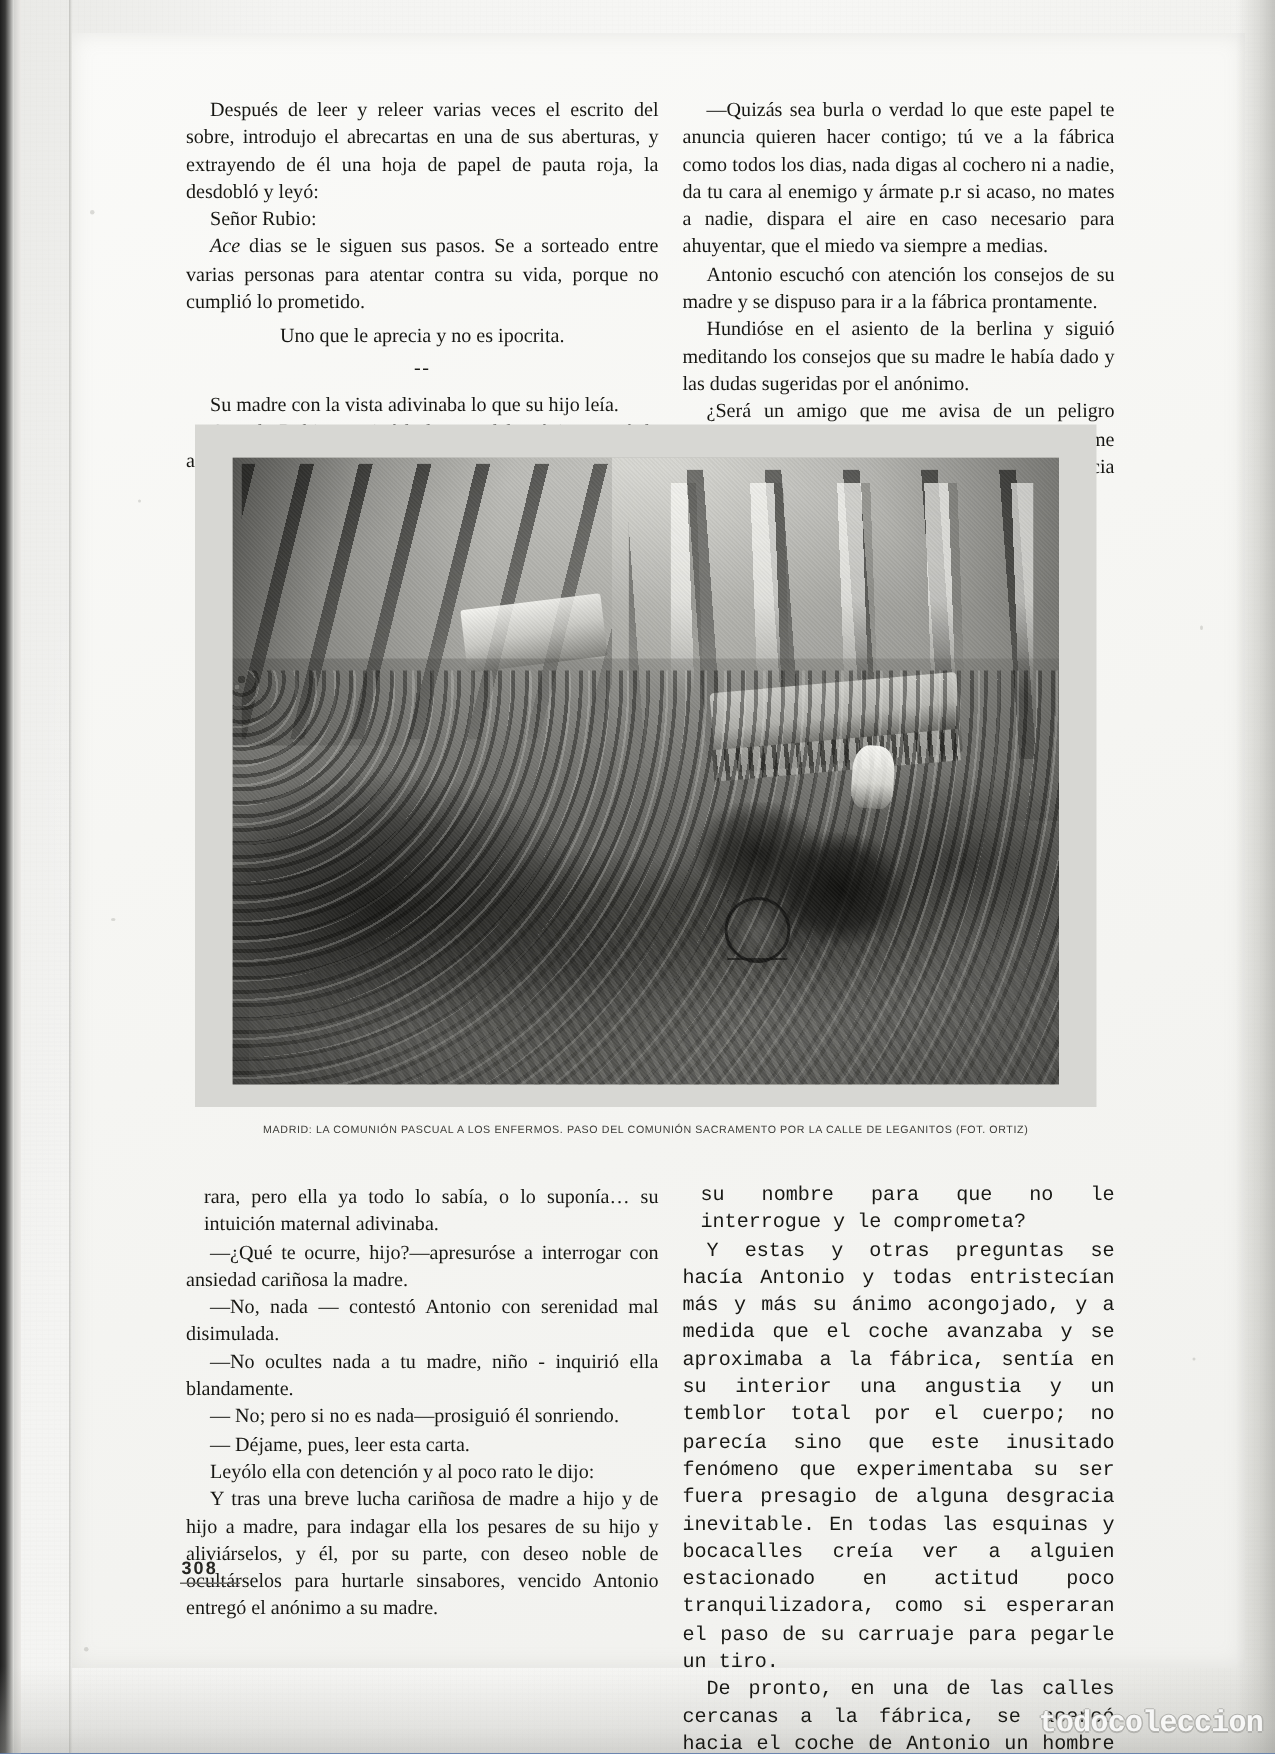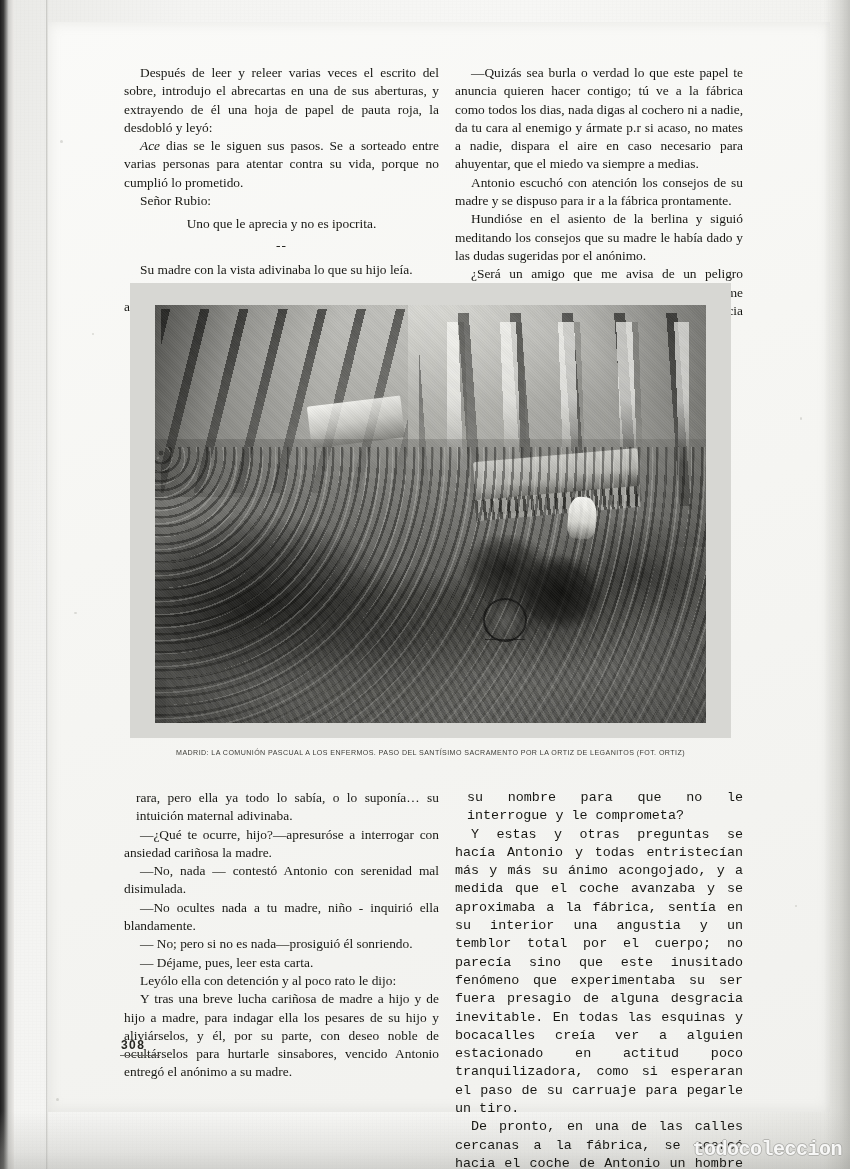--- a/index.html
+++ b/index.html
@@ -345,22 +345,22 @@
 
   <div class="speck" style="left:60px;  top:140px;  width:3px; height:3px;"></div>
   <div class="speck" style="left:92px;  top:333px;  width:2px; height:2px;"></div>
   <div class="speck" style="left:74px;  top:612px;  width:3px; height:2px;"></div>
   <div class="speck" style="left:800px; top:417px;  width:2px; height:3px;"></div>
   <div class="speck" style="left:56px;  top:1098px; width:3px; height:3px;"></div>
   <div class="speck" style="left:795px; top:905px;  width:2px; height:2px;"></div>
 
   <div class="col" id="col-top-left">
     <p class="ind">Después de leer y releer varias veces el escrito del sobre, introdujo el abrecartas en una de sus aberturas, y extrayendo de él una hoja de papel de pauta roja, la desdobló y leyó:</p>
+    <p class="ind">Señor Rubio:</p>
     <p class="ind"><span class="it">Ace</span><span> dias se le siguen sus pasos. Se a sorteado entre varias personas para atentar contra su vida, porque no cumplió lo prometido.</span></p>
-    <p class="ind">Señor Rubio:</p>
     <p class="sig">Uno que le aprecia y no es ipocrita.</p>
     <p class="center-dash">--</p>
     <p class="ind gap">Su madre con la vista adivinaba lo que su hijo leía.</p>
     <p class="ind">Cuando Rubio terminó la lectura del anónimo trató de aparecer indiferente para que su madre no se ente-</p>
   </div>
 
   <div class="col right" id="col-top-right">
     <p class="ind">—Quizás sea burla o verdad lo que este papel te anuncia quieren hacer contigo; tú ve a la fábrica como todos los dias, nada digas al cochero ni a nadie, da tu cara al enemigo y ármate p.r si acaso, no mates a nadie, dispara el aire en caso necesario para ahuyentar, que el miedo va siempre a medias.</p>
     <p class="ind">Antonio escuchó con atención los consejos de su madre y se dispuso para ir a la fábrica prontamente.</p>
     <p class="ind">Hundióse en el asiento de la berlina y siguió meditando los consejos que su madre le había dado y las dudas sugeridas por el anónimo.</p>
@@ -385,21 +385,21 @@
         <div class="ph-carriage"></div>
         <div class="ph-wheel">
             <span class="spokes"></span>
           </div>
         <div class="ph-horse"></div>
         <div class="ph-priest"></div>
         <div class="ph-grain"></div>
         <div class="ph-vignette"></div>
       </div>
     </div>
-    <figcaption class="photo-caption">MADRID: LA COMUNIÓN PASCUAL A LOS ENFERMOS. PASO DEL SANTÍSIMO SACRAMENTO POR LA ORTIZ DE LEGANITOS  (FOT. ORTIZ)</figcaption>
+    <figcaption class="photo-caption">MADRID: LA COMUNIÓN PASCUAL A LOS ENFERMOS. PASO DEL COMUNIÓN SACRAMENTO POR LA CALLE DE LEGANITOS  (FOT. ORTIZ)</figcaption>
   </figure>
 
   <div class="col" id="col-bot-left">
     <p class="noind">rara, pero ella ya todo lo sabía, o lo suponía… su intuición maternal adivinaba.</p>
     <p class="ind">—¿Qué te ocurre, hijo?—apresuróse a interrogar con ansiedad cariñosa la madre.</p>
     <p class="ind">—No, nada — contestó Antonio con serenidad mal disimulada.</p>
     <p class="ind">—No ocultes nada a tu madre, niño - inquirió ella blandamente.</p>
     <p class="ind">— No; pero si no es nada—prosiguió él sonriendo.</p>
     <p class="ind">— Déjame, pues, leer esta carta.</p>
     <p class="ind">Leyólo ella con detención y al poco rato le dijo:</p>

